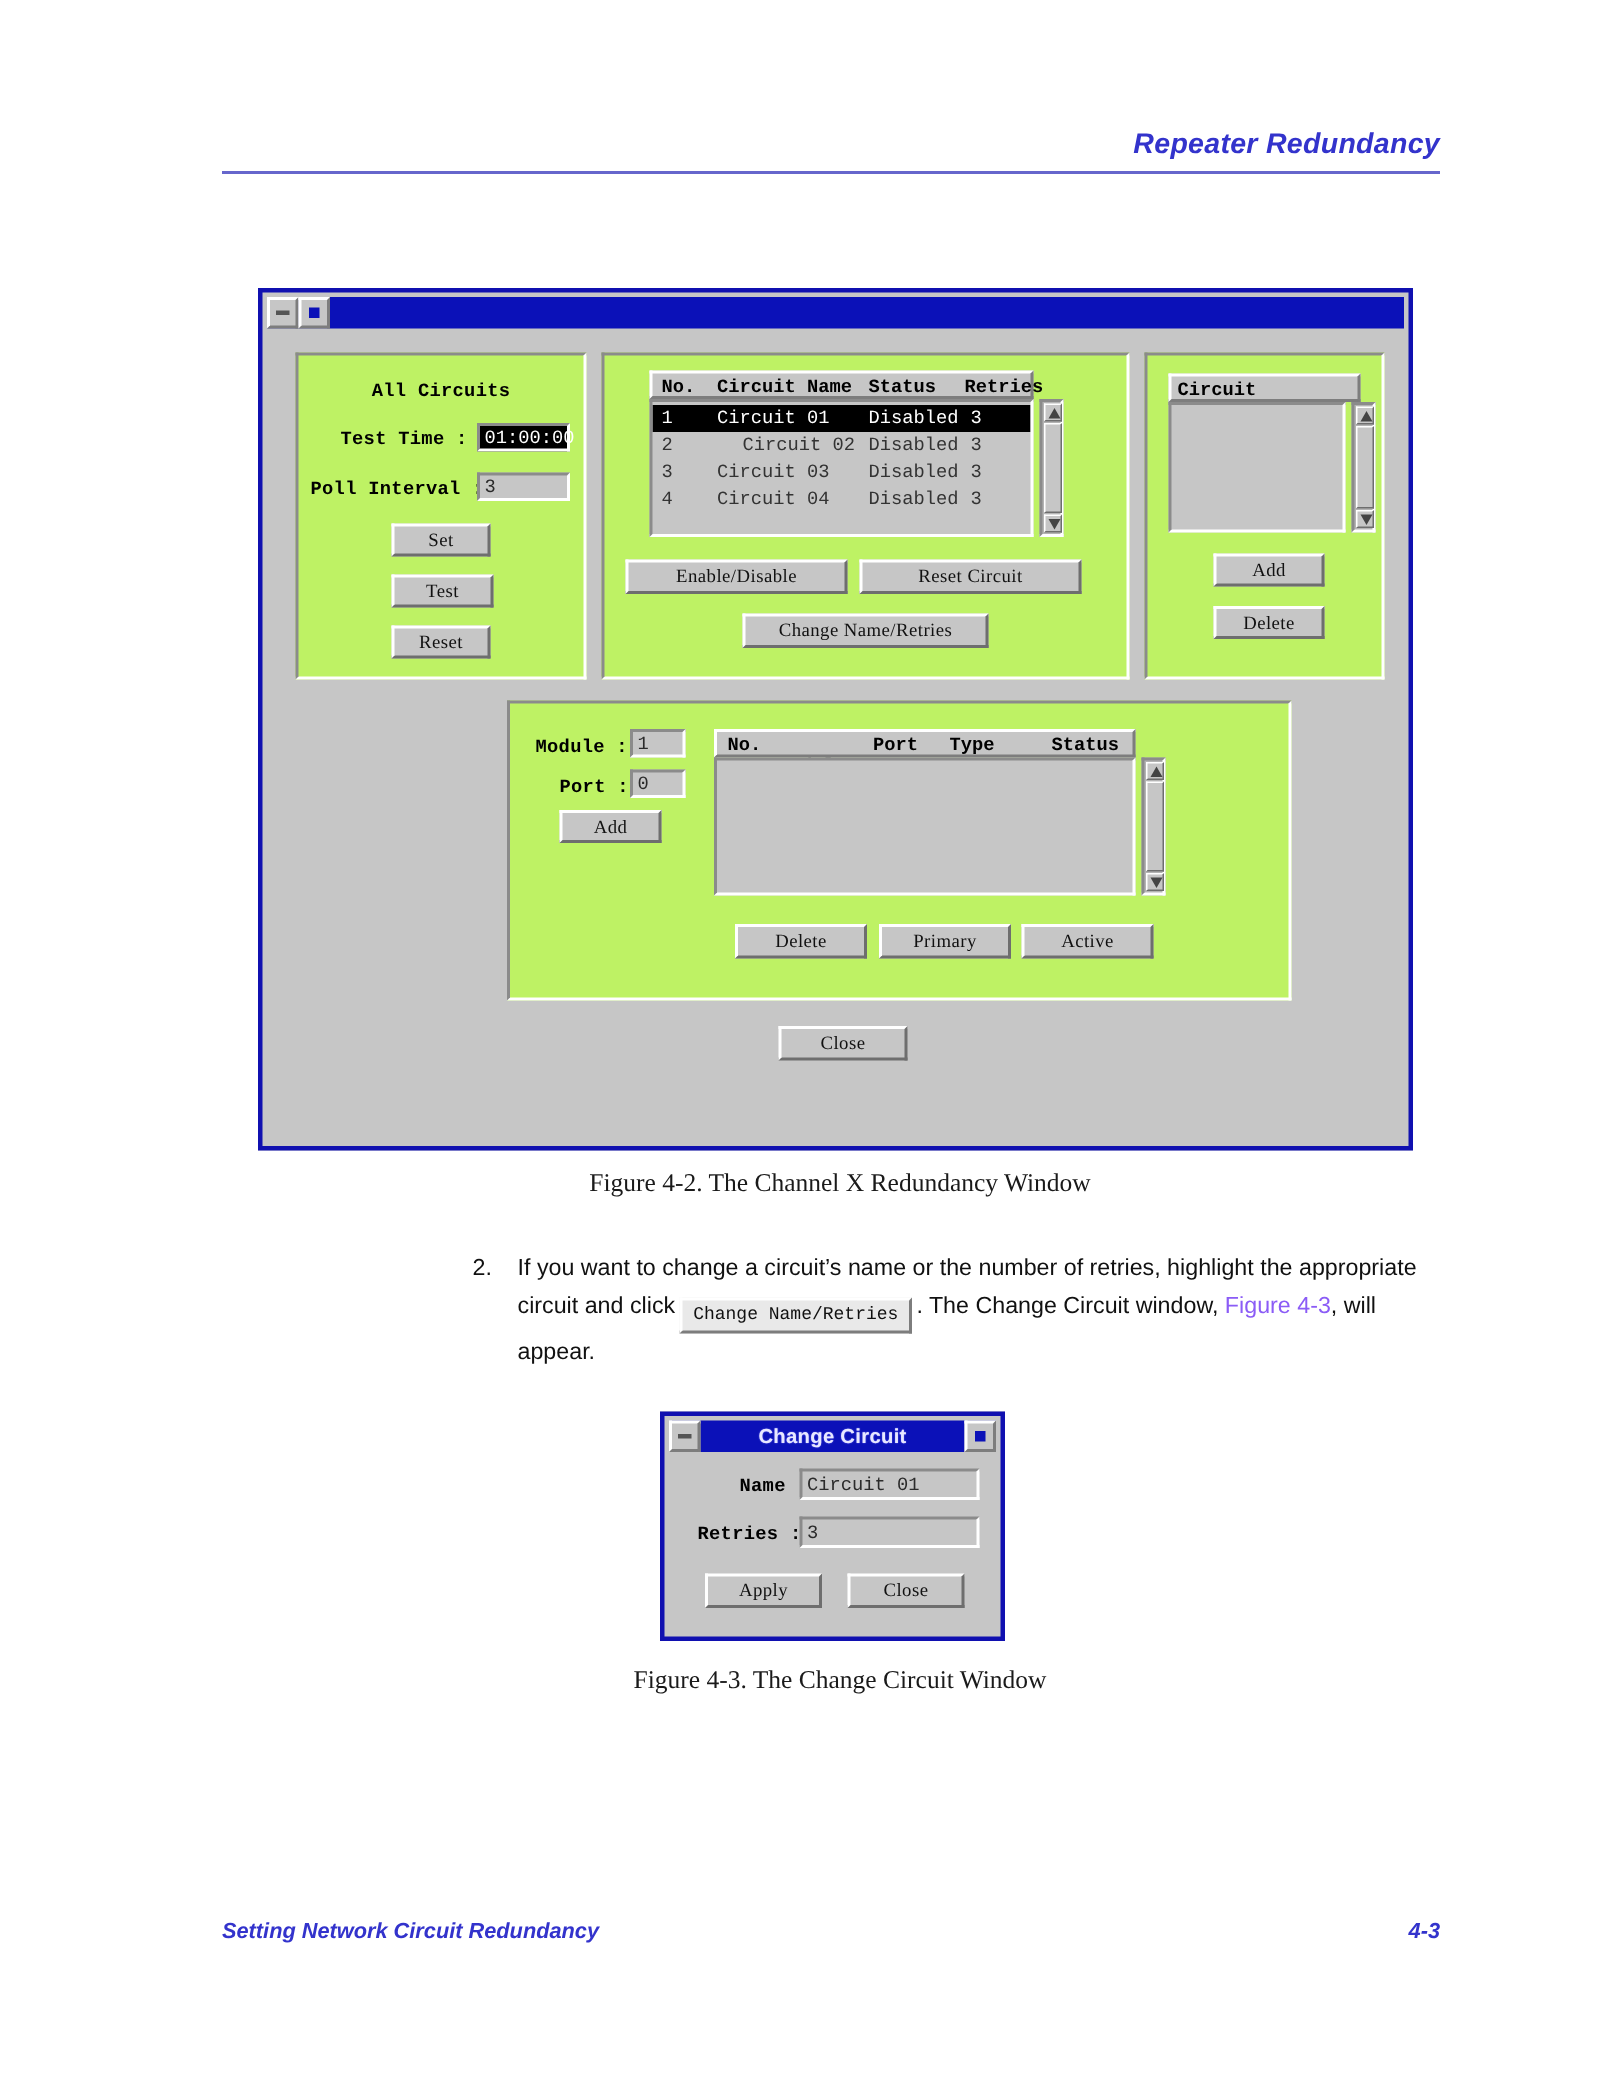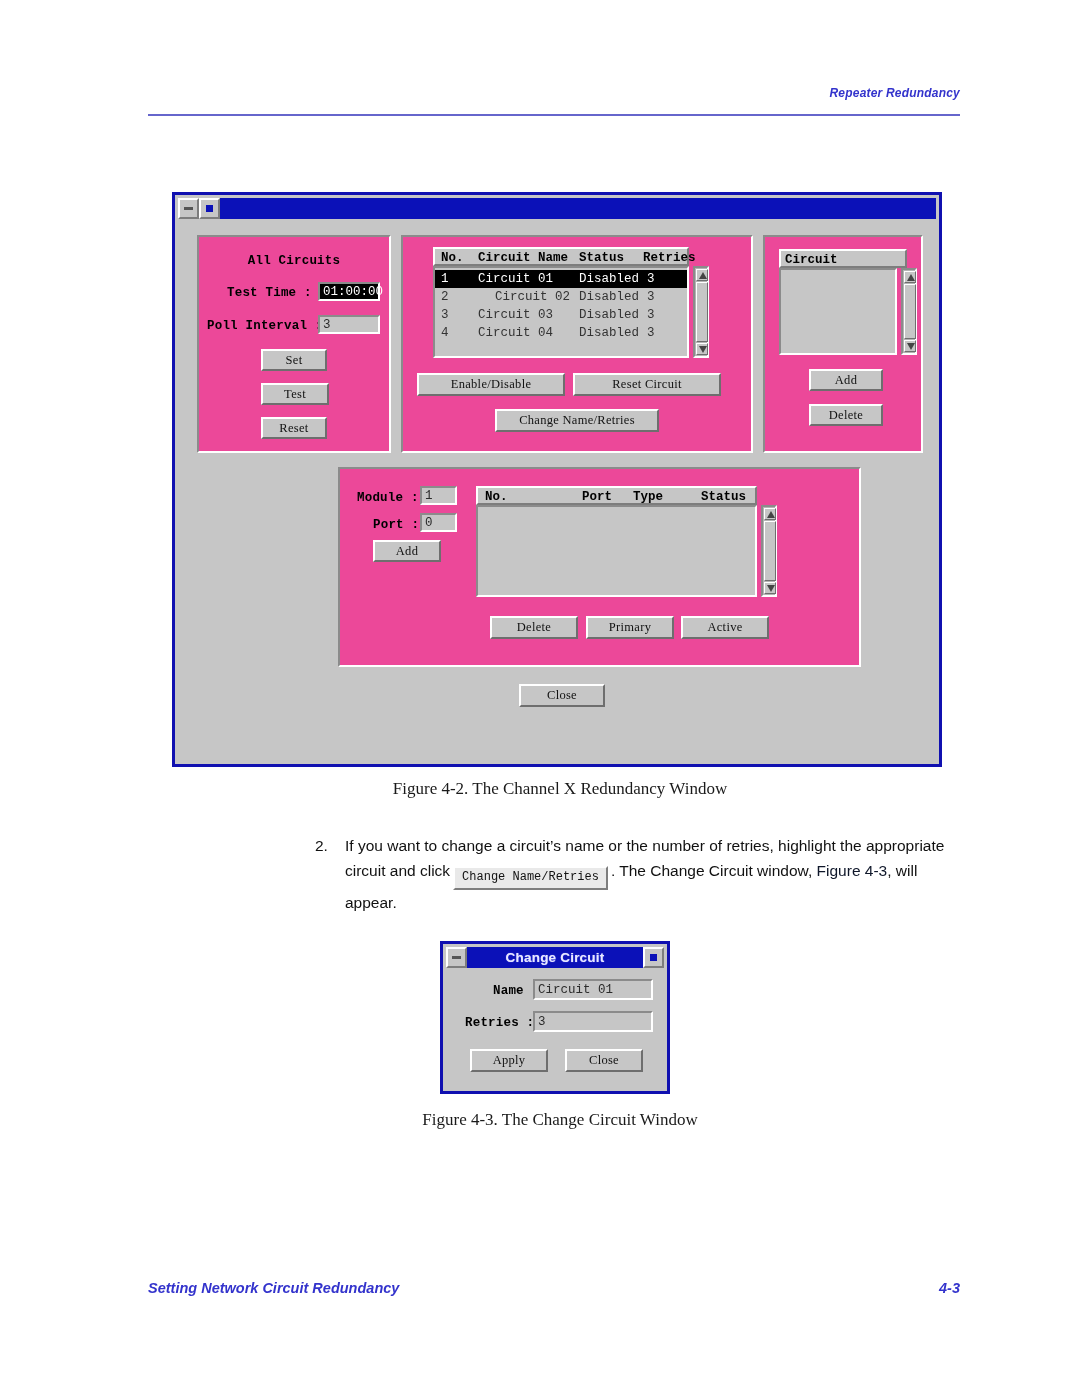--- a/index.html
+++ b/index.html
@@ -9,21 +9,21 @@
     position:relative;overflow:hidden;
   }
 
   
   .pg-header{
     position:absolute;left:148px;top:86px;width:812px;height:34px;
   }
   .pg-header .htext{
     position:absolute;right:0;top:0;
     font-family:"Liberation Sans", sans-serif;
-    font-style:italic;font-weight:bold;font-size:12px;
+    font-style:italic;font-weight:bold;font-size:19px;
     color:#3333cc;letter-spacing:.2px;white-space:nowrap;
   }
   .pg-header .hrule{
     position:absolute;left:0;top:28px;width:812px;height:2px;background:#6666cc;
   }
   .pg-footer{position:absolute;left:148px;top:1280px;width:812px;height:26px;}
   .pg-footer .ftext{
     position:absolute;left:0;top:0;
     font-family:"Liberation Sans", sans-serif;
     font-style:italic;font-weight:bold;font-size:14.5px;color:#3333cc;white-space:nowrap;
@@ -60,21 +60,21 @@
     font-family:"Liberation Sans", sans-serif;
     font-size:13.5px;font-weight:bold;letter-spacing:.2px;white-space:nowrap;
     text-shadow:0 0 1px #8888ff;
   }
 
   
   .grp{
     position:absolute;box-sizing:border-box;
     border-top:2px solid #8b8b8b;border-left:2px solid #8b8b8b;
     border-right:2px solid #ffffff;border-bottom:2px solid #ffffff;
-    background:#ec4899;
+    background:#bef264;
   }
   .btn{
     position:absolute;box-sizing:border-box;background:#c6c6c6;
     border-top:2px solid #ffffff;border-left:2px solid #ffffff;
     border-right:2px solid #6e6e6e;border-bottom:2px solid #6e6e6e;
     font-family:Liberation Serif, serif;font-size:12.5px;color:#111;
     display:flex;align-items:center;justify-content:center;
     letter-spacing:.3px;white-space:nowrap;
   }
   .fld{
@@ -141,21 +141,21 @@
   }
   .bodyblock .num{position:absolute;left:15px;top:0;}
   .bodyblock .txt{margin-left:45px;}
   .inlinebtn{
     display:inline-flex;align-items:center;justify-content:center;
     vertical-align:-4px;height:20px;padding:0 7px;margin:0 3px;background:#e9e9e9;
     border-top:2px solid #ffffff;border-left:2px solid #ffffff;
     border-right:2px solid #7d7d7d;border-bottom:2px solid #7d7d7d;
     font-family:"Liberation Mono", monospace;font-size:12px;color:#111;
   }
-  .greenref{color:#0f172a;}
+  .greenref{color:#8b5cf6;}
 </style>
 </head>
 <body>
 
 <div class="pg-header">
   <div class="htext">Repeater Redundancy</div>
   <div class="hrule"></div>
 </div>
 
 <div class="mwin" style="left:172px;top:192px;width:770px;height:575px;">

